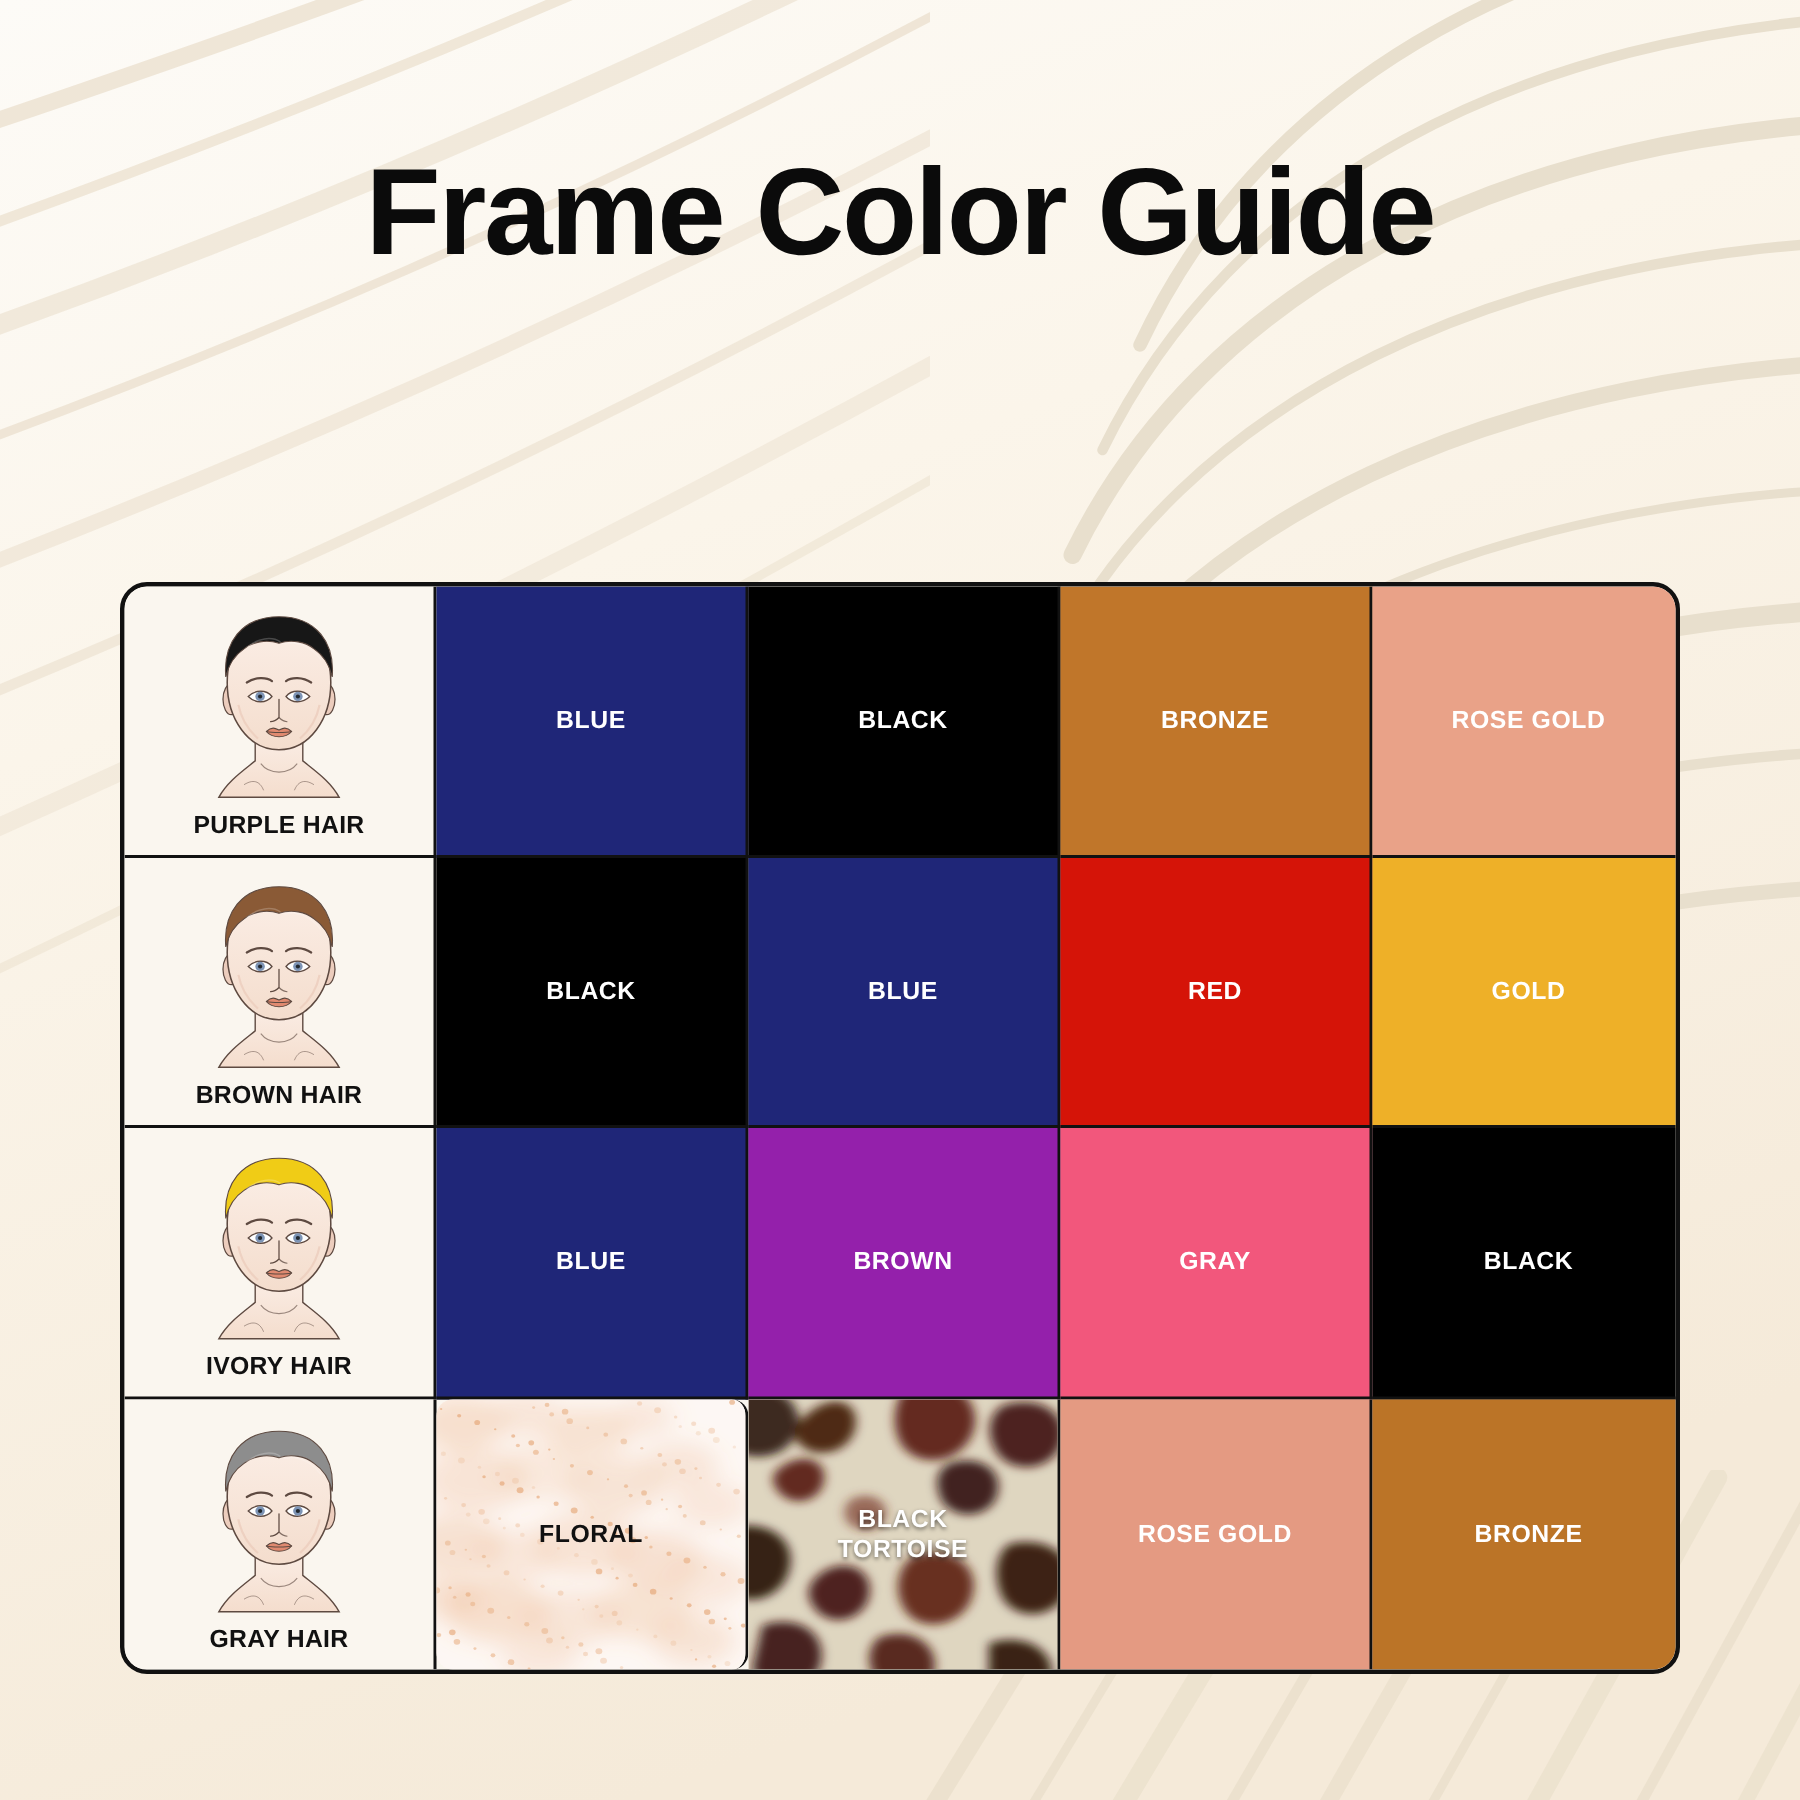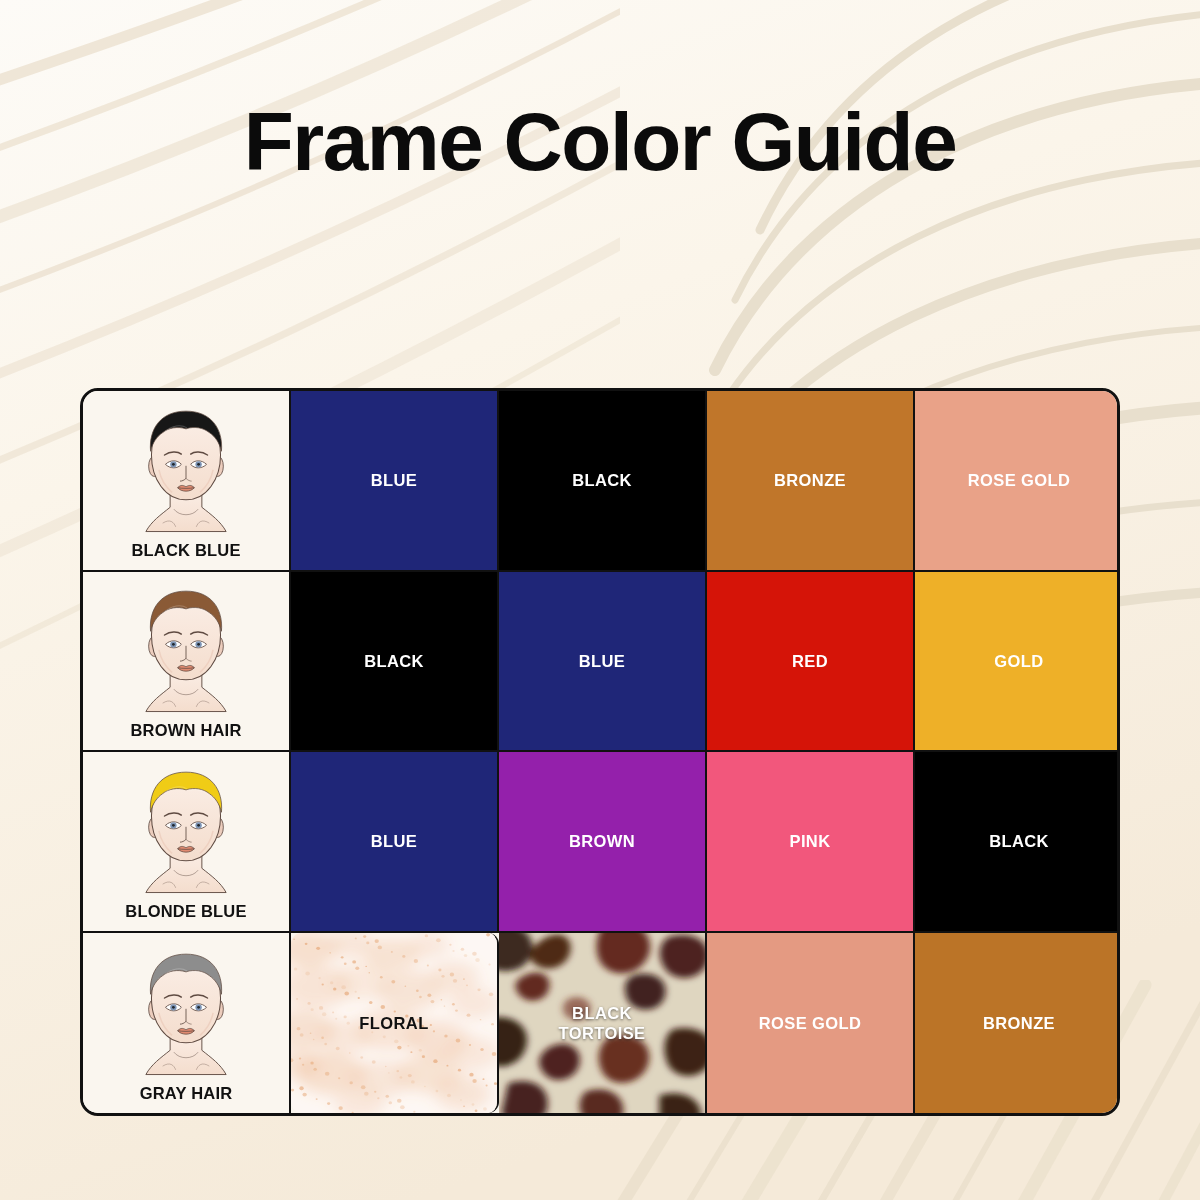--- a/index.html
+++ b/index.html
@@ -216,21 +216,21 @@
 
   <path d="M75 72 L75 85 C73 87 71 88 69 88" fill="none" stroke="#5e4a41" stroke-width=".9" stroke-linecap="round"></path>
   <path d="M81 88 C79 88 77 87 75 85" fill="none" stroke="#5e4a41" stroke-width=".8" opacity=".75"></path>
 
   <path d="M66 95 C70 91 73 93 75 94 C77 93 80 91 84 95 C80 100 70 100 66 95 Z" fill="#e08a70" stroke="#5e4a41" stroke-width=".8"></path>
   <path d="M66 95 C70 96 80 96 84 95" fill="none" stroke="#5e4a41" stroke-width=".8"></path>
 
   <path d="M46 76 C48 86 53 94 60 100" fill="none" stroke="#eccdbd" stroke-width="1.6" opacity=".8"></path>
   <path d="M104 76 C102 86 97 94 90 100" fill="none" stroke="#eccdbd" stroke-width="1.6" opacity=".8"></path>
 </svg>
-        <div class="hair-label">BLACK BLUE</div>
+        <div class="hair-label">PURPLE HAIR</div>
       </div>
       <div class="grid-cell swatch-cell" style="background: rgb(31, 38, 120);">
         <div class="swatch-label" style="color: rgb(255, 255, 255);">BLUE</div>
       </div>
       <div class="grid-cell swatch-cell" style="background: rgb(0, 0, 0);">
         <div class="swatch-label" style="color: rgb(255, 255, 255);">BLACK</div>
       </div>
       <div class="grid-cell swatch-cell" style="background: rgb(192, 118, 42);">
         <div class="swatch-label" style="color: rgb(255, 255, 255);">BRONZE</div>
       </div>
@@ -332,30 +332,30 @@
 
   <path d="M75 72 L75 85 C73 87 71 88 69 88" fill="none" stroke="#5e4a41" stroke-width=".9" stroke-linecap="round"></path>
   <path d="M81 88 C79 88 77 87 75 85" fill="none" stroke="#5e4a41" stroke-width=".8" opacity=".75"></path>
 
   <path d="M66 95 C70 91 73 93 75 94 C77 93 80 91 84 95 C80 100 70 100 66 95 Z" fill="#e08a70" stroke="#5e4a41" stroke-width=".8"></path>
   <path d="M66 95 C70 96 80 96 84 95" fill="none" stroke="#5e4a41" stroke-width=".8"></path>
 
   <path d="M46 76 C48 86 53 94 60 100" fill="none" stroke="#eccdbd" stroke-width="1.6" opacity=".8"></path>
   <path d="M104 76 C102 86 97 94 90 100" fill="none" stroke="#eccdbd" stroke-width="1.6" opacity=".8"></path>
 </svg>
-        <div class="hair-label">BLONDE BLUE</div>
+        <div class="hair-label">IVORY HAIR</div>
       </div>
       <div class="grid-cell swatch-cell" style="background: rgb(31, 38, 120);">
         <div class="swatch-label" style="color: rgb(255, 255, 255);">BLUE</div>
       </div>
       <div class="grid-cell swatch-cell" style="background: rgb(148, 32, 171);">
         <div class="swatch-label" style="color: rgb(255, 255, 255);">BROWN</div>
       </div>
       <div class="grid-cell swatch-cell" style="background: rgb(242, 87, 124);">
-        <div class="swatch-label" style="color: rgb(255, 255, 255);">PINK</div>
+        <div class="swatch-label" style="color: rgb(255, 255, 255);">GRAY</div>
       </div>
       <div class="grid-cell swatch-cell" style="background: rgb(0, 0, 0);">
         <div class="swatch-label" style="color: rgb(255, 255, 255);">BLACK</div>
       </div>
       <div class="grid-cell hair-cell row-last">
 <svg class="portrait" viewBox="0 0 150 150" xmlns="http://www.w3.org/2000/svg">
   <defs>
     <linearGradient id="sk4" x1="0" y1="0" x2="0" y2="1">
       <stop offset="0%" stop-color="#fbeee6"></stop>
               <stop offset="100%" stop-color="#f4ddcd"></stop>

